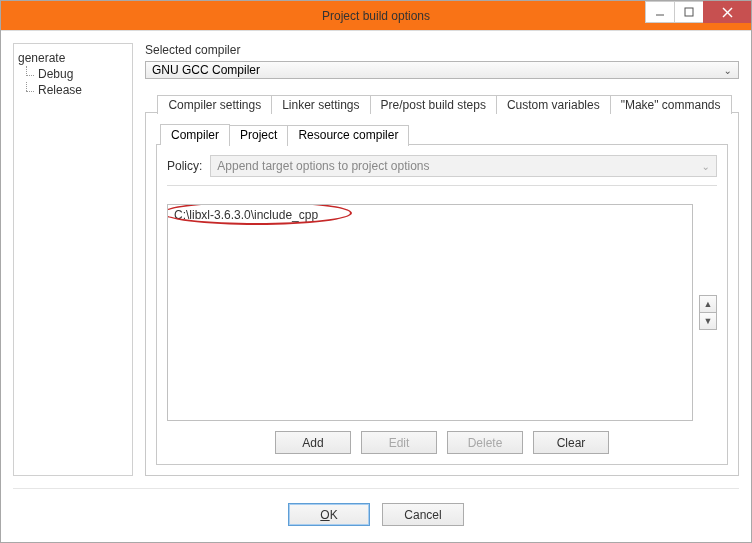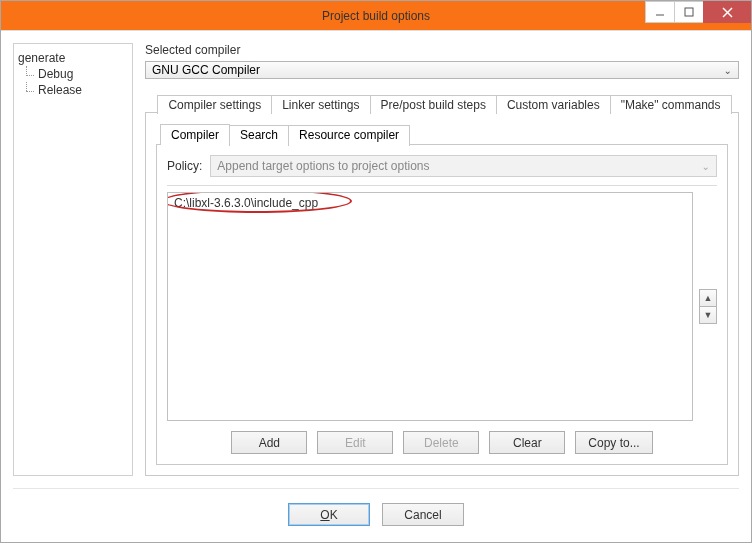--- a/index.html
+++ b/index.html
@@ -93,48 +93,47 @@
         <div class="tab inactive">Compiler settings</div>
         <div class="tab inactive">Linker settings</div>
         <div class="tab inactive">Pre/post build steps</div>
         <div class="tab inactive">Custom variables</div>
         <div class="tab inactive">"Make" commands</div>
       </div>
 
       <div class="tab-panel">
         <div class="subtabs">
           <div class="subtab active">Compiler</div>
-          <div class="subtab inactive">Search</div>
+          <div class="subtab inactive">Project</div>
           <div class="subtab inactive">Resource compiler</div>
         </div>
         <div class="sub-panel">
           <div class="policy-row">
             <span class="policy-label">Policy:</span>
             <div class="policy-select">
               <span>Append target options to project options</span>
               <span class="arrow">⌄</span>
             </div>
           </div>
           <div class="sep"></div>
-          <div class="list-area" style="position:relative;">
+          <div class="list-area" style="position:relative;margin-top:12px;">
             <div class="path-list" style="position:relative;">
               <div class="path-item">C:\libxl-3.6.3.0\include_cpp</div>
               <div class="annot" style="left:-6px; top:-4px;"></div>
             </div>
             <div class="spinners">
               <div class="spin">▲</div>
               <div class="spin">▼</div>
             </div>
           </div>
           <div class="btn-row">
             <div class="btn">Add</div>
             <div class="btn disabled">Edit</div>
             <div class="btn disabled">Delete</div>
             <div class="btn">Clear</div>
-            <div class="btn">Copy to...</div>
           </div>
         </div>
       </div>
     </div>
   </div>
 
   <div class="dialog-btns">
     <div class="dialog-btn default">
         <u>O</u>
         <span>K</span>

